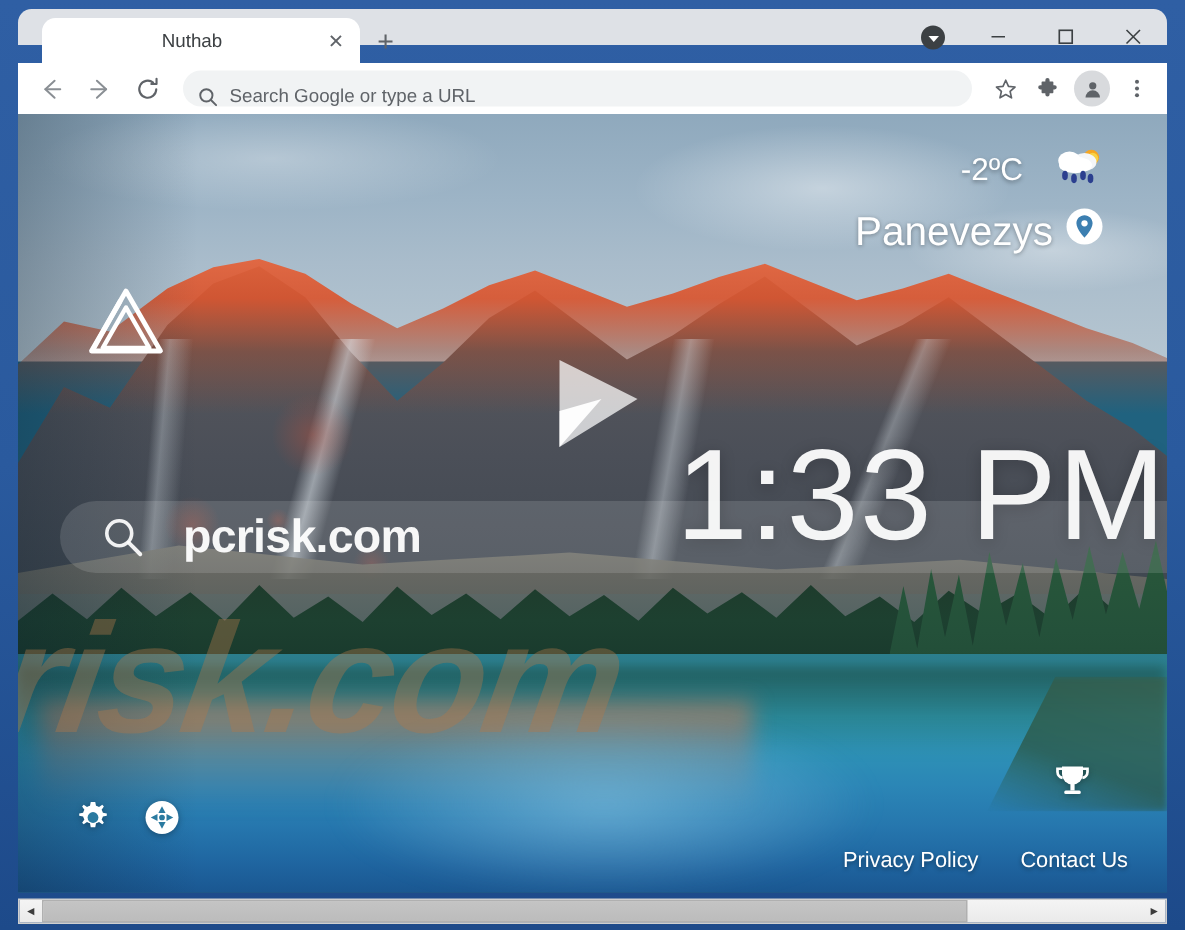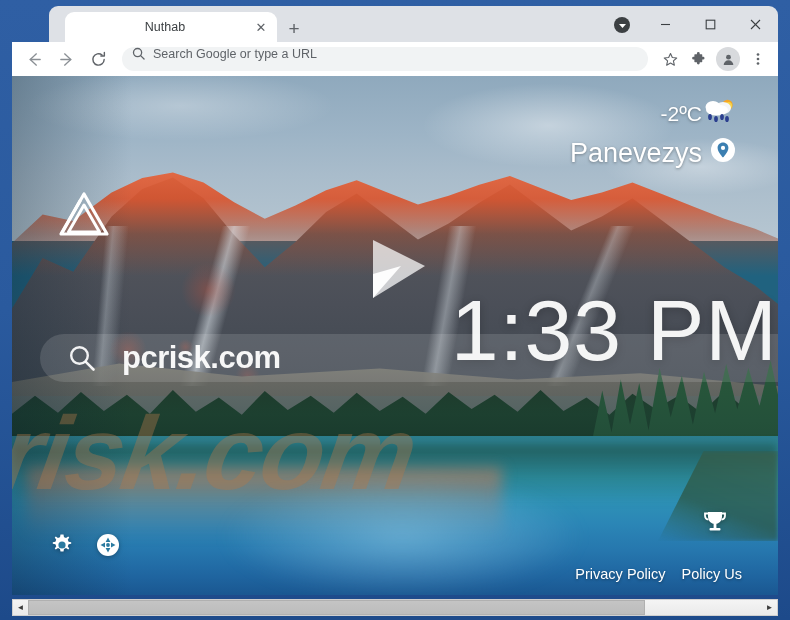--- a/index.html
+++ b/index.html
@@ -11,24 +11,23 @@
   }
 
   
   #window-frame {
     position: absolute; inset: 0;
     background: linear-gradient(180deg,#2f5fa4 0%,#2a5a9e 50%,#1d4a8a 100%);
   }
 
   
   #tabstrip {
-    position: absolute; left: 12px; top: 6px; right: 12px; height: 36px;
+    position: absolute; left: 12px; top: 6px; right: 12px; height: 24px;
     background: #dee1e6;
     border-radius: 9px 9px 0 0;
-    margin-left: 37px;
   }
   #tab {
     position: absolute; left: 16px; top: 6px; width: 212px; height: 30px;
     background: #ffffff;
     border-radius: 9px 9px 0 0;
     display: flex; align-items: center;
   }
   #tab-title {
     flex: 1; text-align: center;
     font-size: 12.5px; color: #3c4043;
@@ -73,21 +72,21 @@
   }
   .navbtn {
     width: 28px; height: 28px; margin: 0 2px;
     display: flex; align-items: center; justify-content: center;
     color: #8a8f94; cursor: pointer; border-radius: 50%;
   }
   .navbtn.active { color: #5f6368; }
   #omnibox {
     flex: 1; height: 24px; margin: 0 8px;
     background: #f1f3f4; border-radius: 13px;
-    display: flex; align-items: flex-start;
+    display: flex; align-items: flex-end;
     padding: 0 10px;
     cursor: text;
   }
   #omnibox-icon { color: #5f6368; margin-right: 8px; display:flex; }
   #omnibox-text { font-size: 12.5px; color: #5f6368; }
   .tbicon {
     width: 26px; height: 26px; margin: 0 1px;
     display: flex; align-items: center; justify-content: center;
     color: #5f6368; cursor: pointer;
   }
@@ -225,21 +224,21 @@
   }
 
   
   #weather {
     position: absolute; right: 42px; top: 22px;
     text-align: right;
     color: #ffffff;
     text-shadow: 0 1px 3px rgba(0,0,0,.35);
   }
   #weather-row1 {
-    display: flex; align-items: center; justify-content: flex-end; gap: 0;
+    display: flex; align-items: center; justify-content: flex-end; gap: 20px;
     font-size: 21px; font-weight: 400;
   }
   #weather-row2 {
     display: flex; align-items: center; justify-content: flex-end; gap: 8px;
     font-size: 27px; margin-top: 8px;
   }
 
   
   #play-button {
     position: absolute; left: 355px; top: 160px;
@@ -281,22 +280,22 @@
   }
   .btool { color: #ffffff; cursor: pointer; display: flex; filter: drop-shadow(0 1px 2px rgba(0,0,0,.3)); }
 
   
   #trophy-icon {
     position: absolute; right: 50px; bottom: 56px;
     color: #ffffff; cursor: pointer;
     filter: drop-shadow(0 1px 2px rgba(0,0,0,.3));
   }
   #bottom-links {
-    position: absolute; right: 36px; bottom: 13px;
-    display: flex; gap: 16px; align-items: flex-end;
+    position: absolute; right: 26px; bottom: 13px;
+    display: flex; gap: 28px; align-items: flex-end;
   }
   #bottom-links a {
     color: #ffffff; font-size: 14.5px; text-decoration: none;
     text-shadow: 0 1px 3px rgba(0,0,0,.4);
     cursor: pointer;
   }
 
   
   #hscroll {
     position: absolute; left: 12px; right: 12px; bottom: 4px; height: 17px;
@@ -519,21 +518,21 @@
         <path d="M6 3 h14 v5 a7 7 0 0 1 -14 0 z" fill="#ffffff"></path>
         <path d="M6 4.5 h-3 v2.2 a4 4 0 0 0 3.4 3.9" fill="none" stroke="#ffffff" stroke-width="1.8"></path>
         <path d="M20 4.5 h3 v2.2 a4 4 0 0 1 -3.4 3.9" fill="none" stroke="#ffffff" stroke-width="1.8"></path>
         <rect x="11.6" y="14" width="2.8" height="5" fill="#ffffff"></rect>
         <rect x="7.5" y="19" width="11" height="2.4" rx="1" fill="#ffffff"></rect>
       </svg>
     </span>
 
     <div id="bottom-links">
       <a>Privacy Policy</a>
-      <a>Policy Us</a>
+      <a>Contact Us</a>
     </div>
   </div>
 
   <div id="hscroll">
     <div class="sb-arrow">◄</div>
     <div id="hscroll-track">
       <div id="hscroll-thumb" style="width: 84%;"></div>
     </div>
     <div class="sb-arrow">►</div>
   </div>

